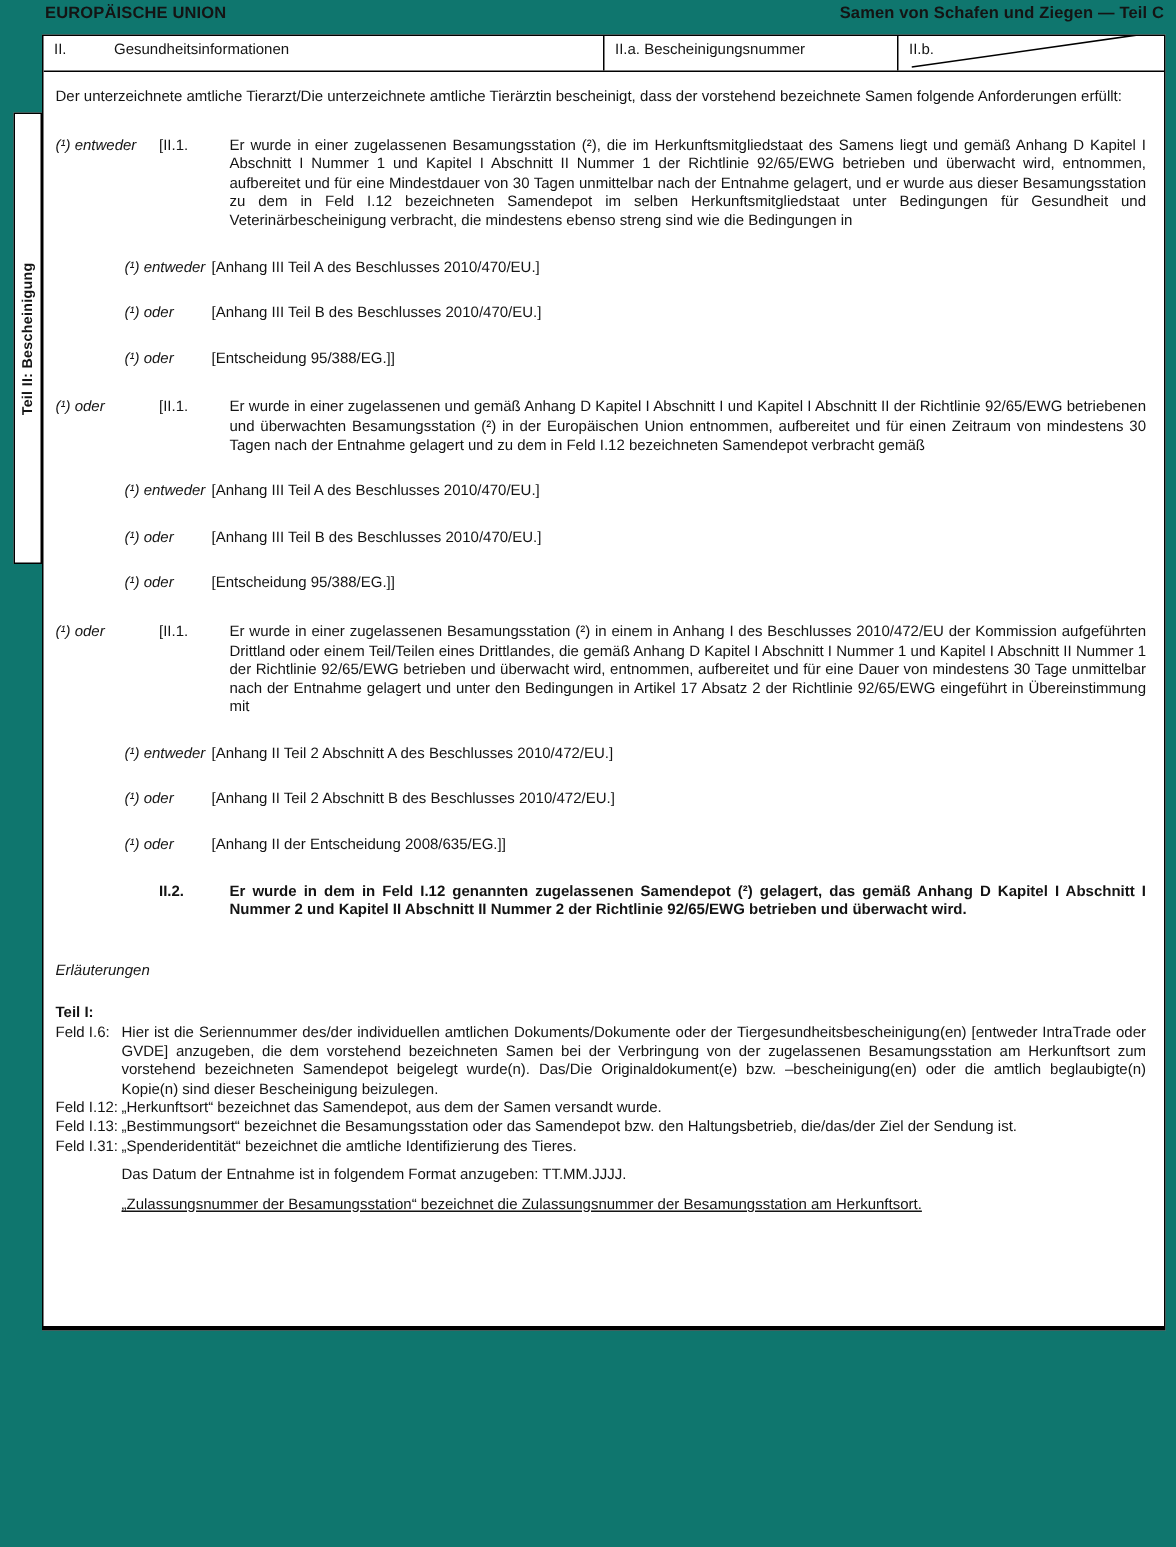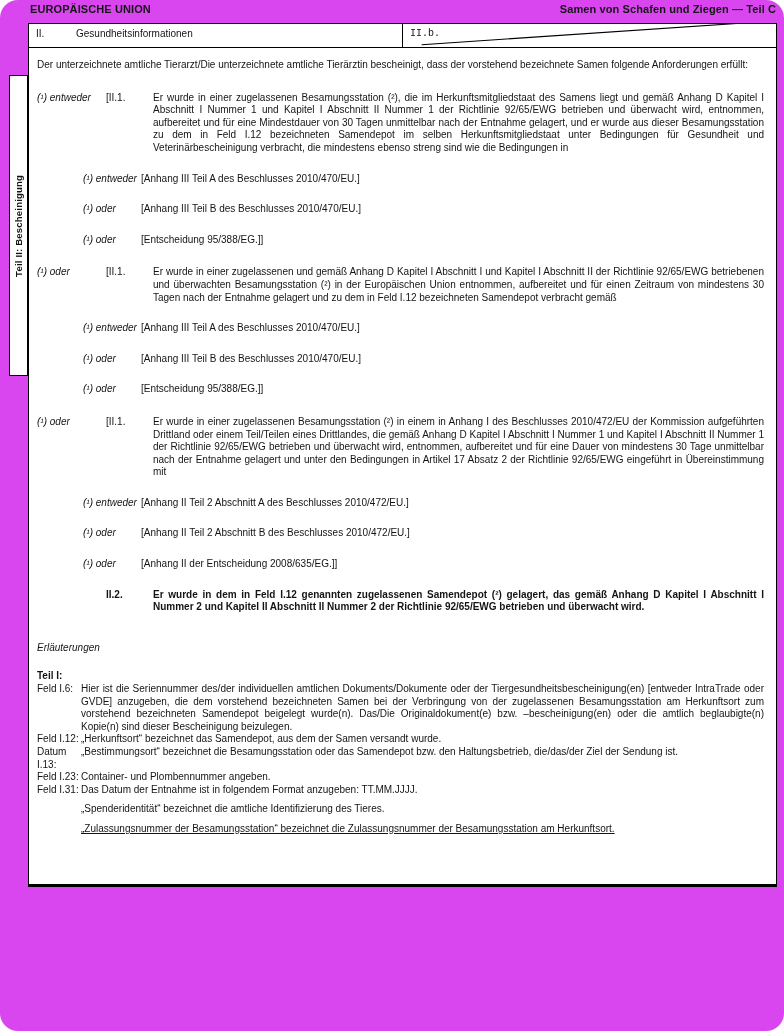--- a/index.html
+++ b/index.html
@@ -1,18 +1,18 @@
 <!DOCTYPE html>
 <html><head>
 <meta charset="utf-8">
 <style>
   html,body{margin:0;padding:0;background:#fff;}
   body{width:784px;height:1031px;font-family:"Liberation Sans",sans-serif;color:#141414;
        -webkit-font-smoothing:antialiased;}
-  .page{position:relative;width:784px;height:1031px;background:#d946ef;overflow:hidden;border-radius:18px;}
+  .page{position:relative;width:784px;height:1031px;background:#0f766e;overflow:hidden;}
 
   
   .top-header{position:absolute;top:3px;left:30px;right:8px;display:flex;
               justify-content:space-between;font-size:11px;font-weight:bold;letter-spacing:.1px;}
 
   
   .side-box{position:absolute;left:9px;top:75px;width:19px;height:301px;border:1.5px solid #000;
             box-sizing:border-box;display:flex;align-items:center;justify-content:center;background:#fff;}
   .side-box span{writing-mode:vertical-rl;transform:rotate(180deg);font-size:9.5px;font-weight:bold;
                  white-space:nowrap;letter-spacing:.2px;}
@@ -20,21 +20,21 @@
   
   .main-box{position:absolute;left:28px;top:23px;width:749px;height:864px;box-sizing:border-box;
             border:1.8px solid #000;border-bottom-width:3px;background:#fff;overflow:hidden;}
 
   
   .info-row{display:flex;height:24px;border-bottom:1.6px solid #000;font-size:10px;box-sizing:border-box;}
   .info-cell{box-sizing:border-box;padding:4px 4px 0 7px;}
   .cell-1{width:374px;border-right:1.6px solid #000;display:flex;}
   .cell-1 .num{width:40px;}
   .cell-2{width:196px;border-right:1.6px solid #000;}
-  .cell-3{flex:1;position:relative;overflow:visible;font-family:Liberation Mono, monospace;}
+  .cell-3{flex:1;position:relative;overflow:visible;}
   .cell-3 .diag{position:absolute;left:0;top:0;width:100%;height:100%;overflow:visible;}
   .cell-3 line{stroke:#000;stroke-width:1.1;vector-effect:non-scaling-stroke;}
 
   
   .content{padding:11px 12px 0 8px;font-size:10px;line-height:12.6px;}
   .row{display:grid;}
   .intro{margin-bottom:0;text-align:justify;padding-right:2px;}
   .clause{grid-template-columns:69px 47px 1fr;margin-top:20px;}
   .clause .body{text-align:justify;}
   .option{grid-template-columns:58px 1fr;margin-left:46px;margin-top:18px;}
@@ -61,20 +61,23 @@
   <div class="side-box">
     <span>Teil II: Bescheinigung</span>
   </div>
 
   <div class="main-box">
 
     <div class="info-row">
       <div class="info-cell cell-1">
         <span class="num">II.</span>
         <span>Gesundheitsinformationen</span>
+      </div>
+      <div class="info-cell cell-2">
+        <span>II.a. Bescheinigungsnummer</span>
       </div>
       <div class="info-cell cell-3">
         <span>II.b.</span>
         <svg class="diag" viewBox="0 0 100 100" preserveAspectRatio="none">
             <line x1="5" y1="90" x2="102" y2="-16"></line>
           </svg>
       </div>
     </div>
 
     <div class="content">
@@ -145,31 +148,27 @@
 
       <div class="row feld">
         <span>Feld I.6:</span>
         <span class="body">Hier ist die Seriennummer des/der individuellen amtlichen Dokuments/Dokumente oder der Tiergesundheitsbescheinigung(en) [entweder IntraTrade oder GVDE] anzugeben, die dem vorstehend bezeichneten Samen bei der Verbringung von der zugelassenen Besamungsstation am Herkunftsort zum vorstehend bezeichneten Samendepot beigelegt wurde(n). Das/Die Originaldokument(e) bzw. –bescheinigung(en) oder die amtlich beglaubigte(n) Kopie(n) sind dieser Bescheinigung beizulegen.</span>
       </div>
       <div class="row feld">
         <span>Feld I.12:</span>
         <span class="body">„Herkunftsort“ bezeichnet das Samendepot, aus dem der Samen versandt wurde.</span>
       </div>
       <div class="row feld">
-        <span>Datum I.13:</span>
+        <span>Feld I.13:</span>
         <span class="body">„Bestimmungsort“ bezeichnet die Besamungsstation oder das Samendepot bzw. den Haltungsbetrieb, die/das/der Ziel der Sendung ist.</span>
-      </div>
-      <div class="row feld">
-        <span>Feld I.23:</span>
-        <span class="body">Container- und Plombennummer angeben.</span>
       </div>
       <div class="row feld feld-multiline">
         <span>Feld I.31:</span>
         <span>
+          <span class="line" style="display:block;">„Spenderidentität“ bezeichnet die amtliche Identifizierung des Tieres.</span>
           <span class="line" style="display:block;">Das Datum der Entnahme ist in folgendem Format anzugeben: TT.MM.JJJJ.</span>
-          <span class="line" style="display:block;">„Spenderidentität“ bezeichnet die amtliche Identifizierung des Tieres.</span>
           <span class="line" style="display:block;text-decoration:underline;">„Zulassungsnummer der Besamungsstation“ bezeichnet die Zulassungsnummer der Besamungsstation am Herkunftsort.</span>
         </span>
       </div>
 
     </div>
   </div>
 </div>
 
 </body></html>

